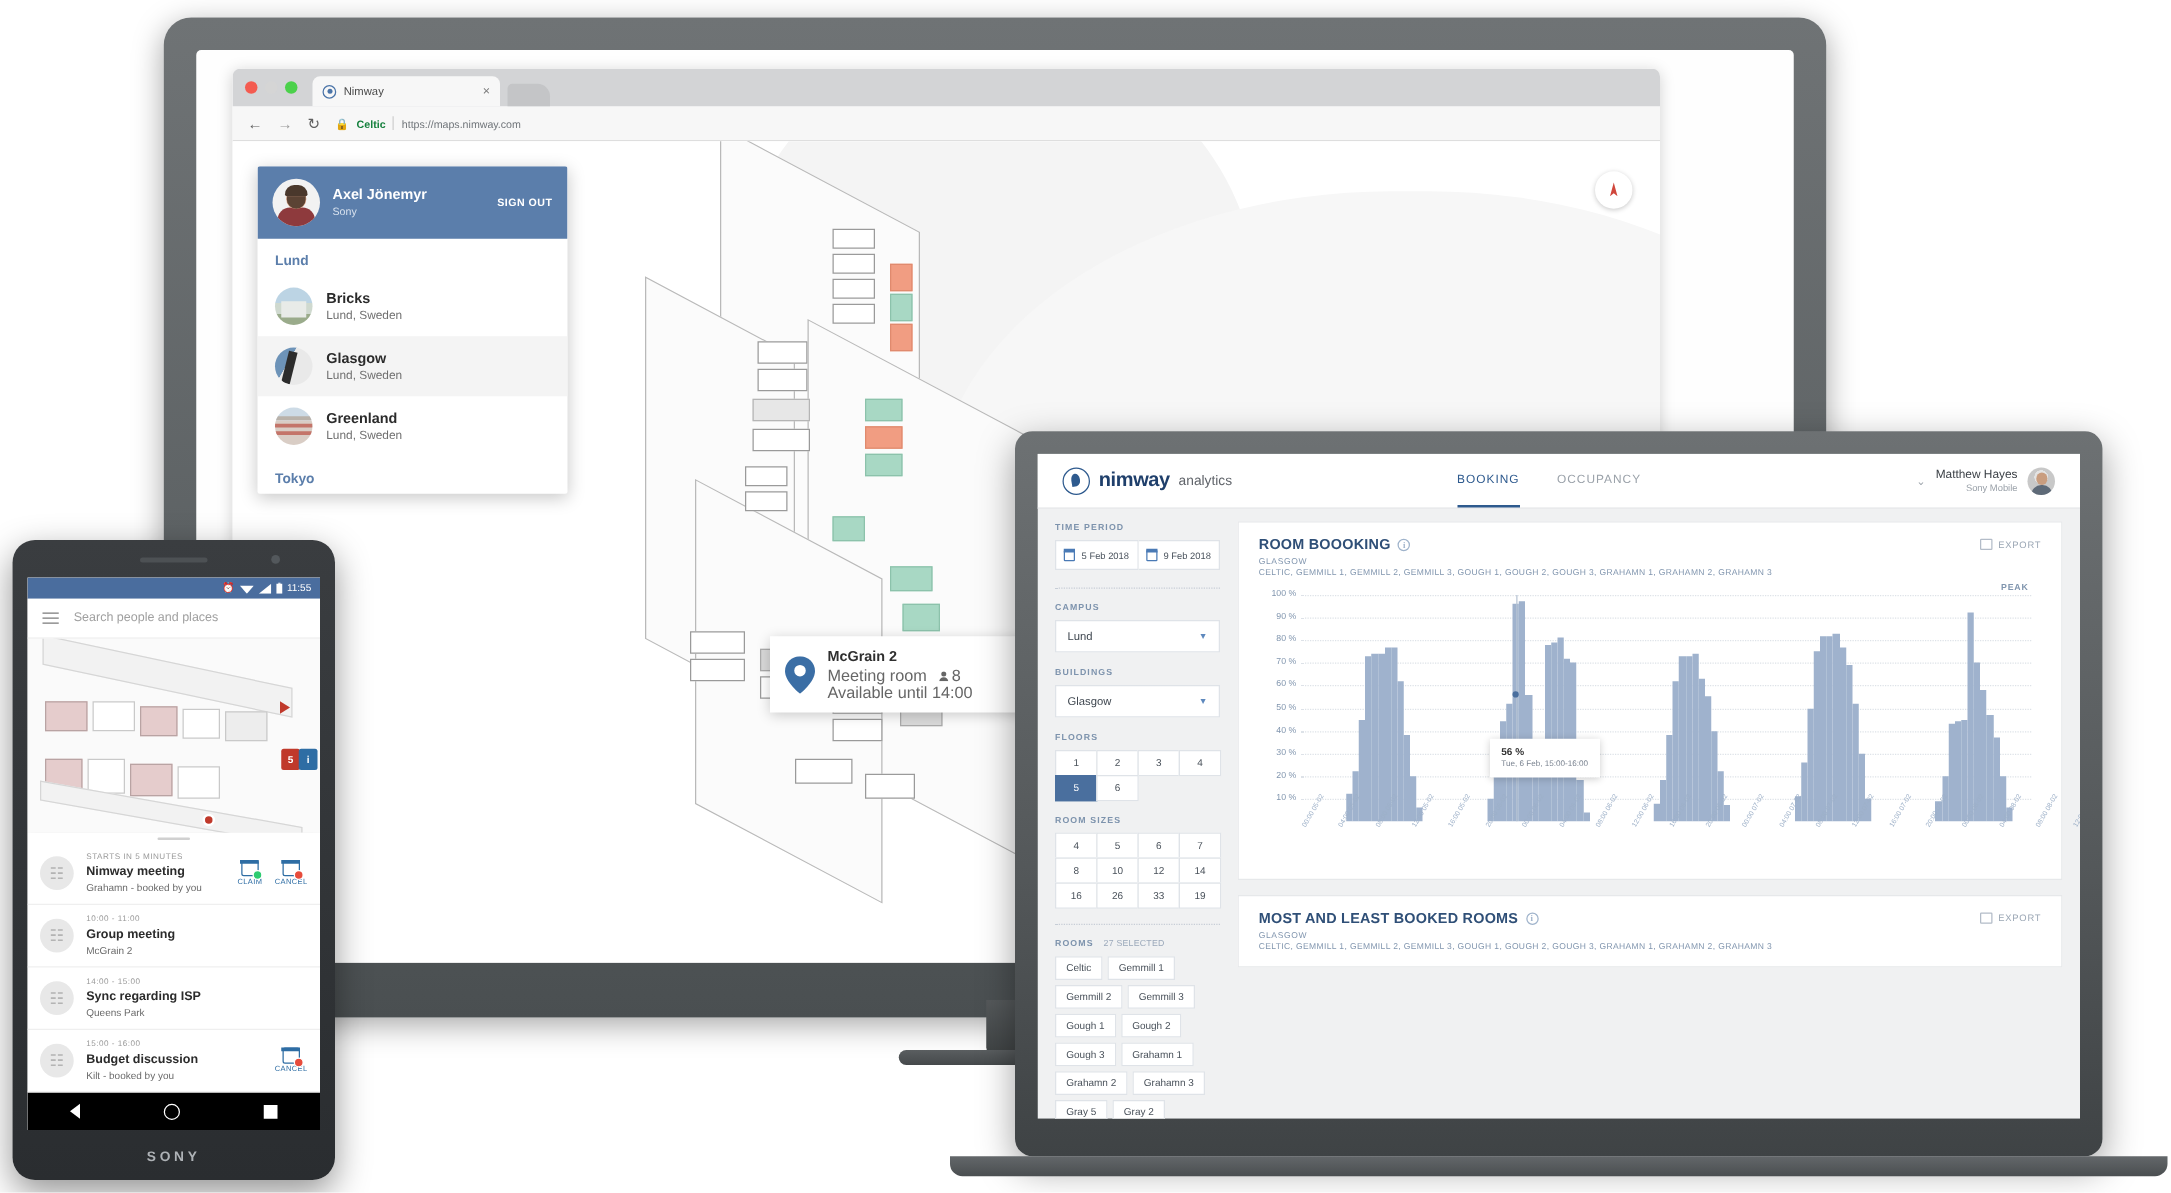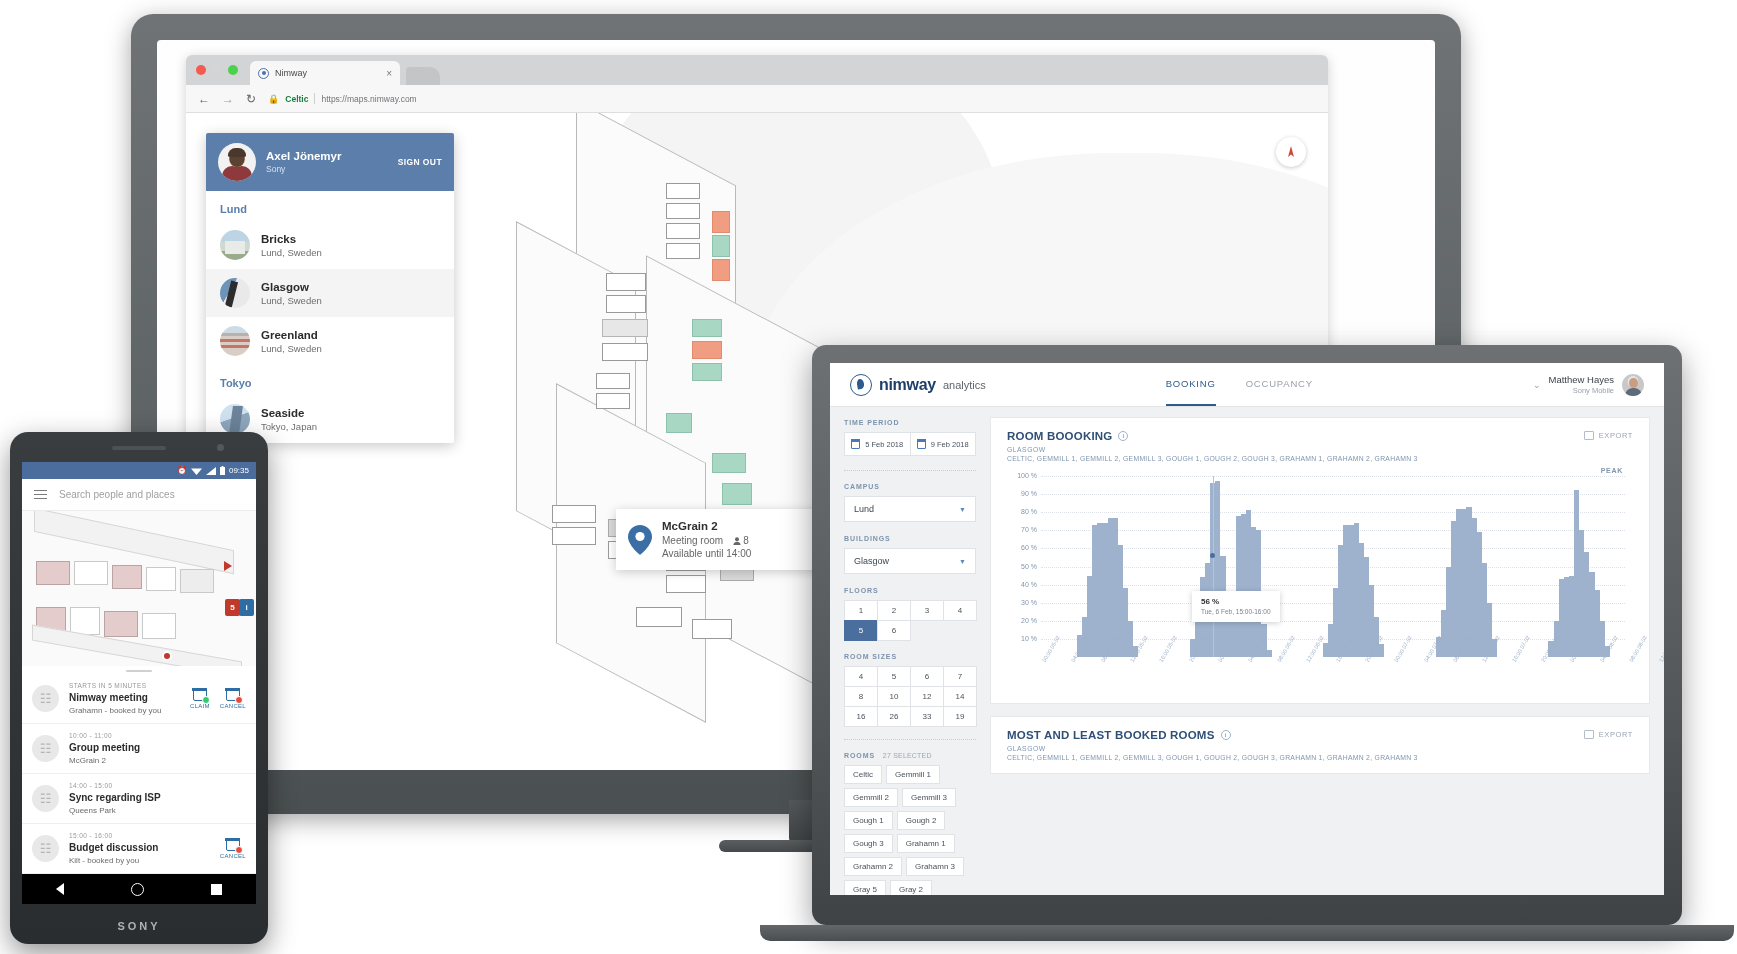--- a/index.html
+++ b/index.html
@@ -190,21 +190,21 @@
 
   
   .room-tip {
     position: absolute; left: 430px; top: 396px;
     width: 210px; background: #fff;
     box-shadow: 0 2px 10px rgba(0,0,0,.2);
     display: flex; align-items: center; gap: 10px; padding: 10px 12px;
   }
   .pin { width: 24px; height: 30px; flex: none; }
   .tip-name { font-size: 11.5px; font-weight: bold; color: #2f2f2f; line-height: 15px;}
-  .tip-row { font-size: 10px; color: #666; line-height: 13px; display:flex; align-items:center; gap:4px;text-align:center;}
+  .tip-row { font-size: 13px; color: #666; line-height: 13px; display:flex; align-items:center; gap:4px;text-align:center;}
   .tip-cap { display:inline-flex; align-items:center; gap: 2px; margin-left: 6px;}
 
   
   .laptop {
     position: absolute; left: 812px; top: 345px;
     width: 870px; height: 580px;
   }
   .laptop-bezel {
     position: absolute; inset: 0;
     background: linear-gradient(180deg,#6d7173 0%, #54585a 60%, #3f4345 100%);
@@ -585,27 +585,20 @@
               </div>
             </div>
             <div class="loc-item">
               <div class="loc-thumb th3"></div>
               <div>
                 <div class="loc-title">Greenland</div>
                 <div class="loc-sub">Lund, Sweden</div>
               </div>
             </div>
             <div class="loc-section">Tokyo</div>
-            <div class="loc-item">
-              <div class="loc-thumb th4"></div>
-              <div>
-                <div class="loc-title">Seaside</div>
-                <div class="loc-sub">Tokyo, Japan</div>
-              </div>
-            </div>
           </div>
         </div>
       </div>
 
     </div>
     <div class="monitor-chin"></div>
   </div>
   <div class="monitor-stand"></div>
   <div class="monitor-base"></div>
 
@@ -927,21 +920,21 @@
         <svg width="11" height="8" viewBox="0 0 11 8">
             <polygon points="5.5,8 0,1.6 11,1.6" fill="#fff"></polygon>
           </svg>
         <svg width="10" height="8" viewBox="0 0 10 8">
             <polygon points="10,0 10,8 0,8" fill="#fff"></polygon>
           </svg>
         <svg width="5" height="9" viewBox="0 0 5 9">
             <rect x="0" y="1" width="5" height="8" fill="#fff"></rect>
             <rect x="1.6" y="0" width="1.8" height="1" fill="#fff"></rect>
           </svg>
-        <span>09:35</span>
+        <span>11:55</span>
       </div>
 
       <div class="ph-search">
         <span class="hamburger">
             <span></span>
             <span></span>
             <span></span>
           </span>
         <span class="ph-search-text">Search people and places</span>
       </div>

